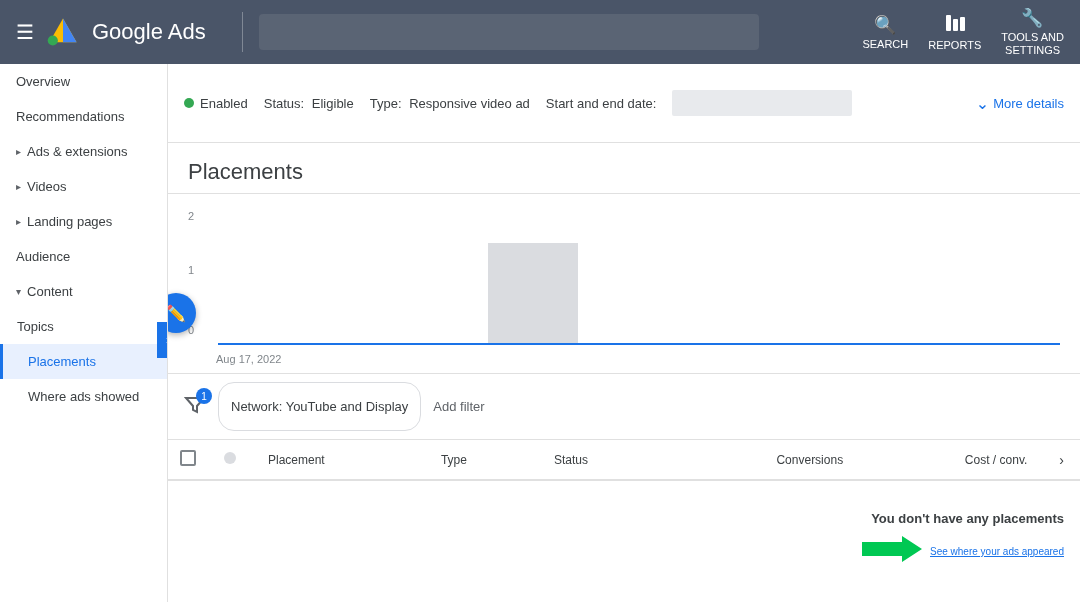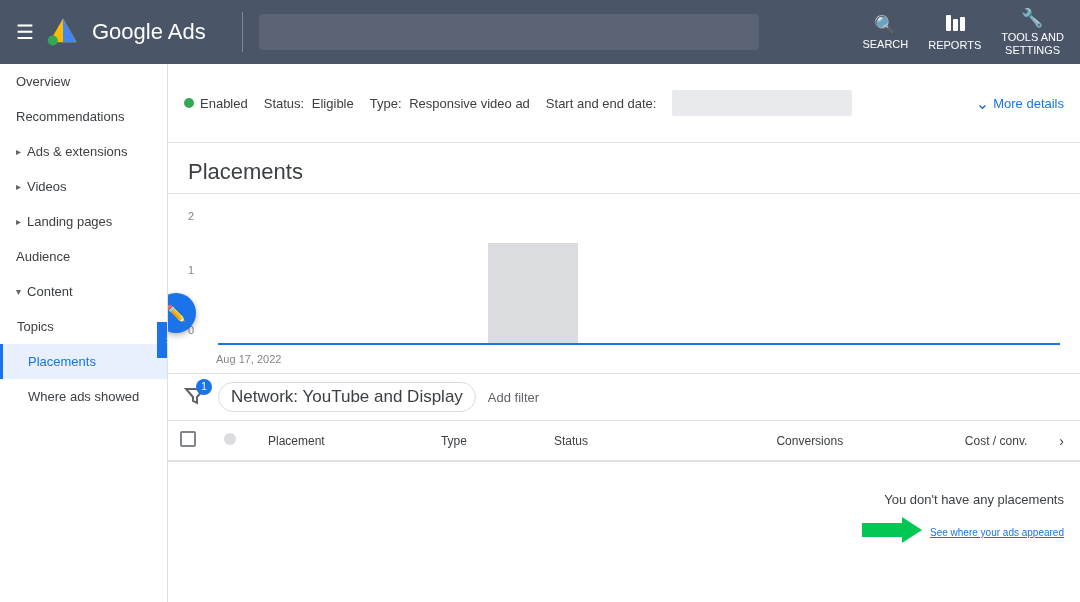--- a/index.html
+++ b/index.html
@@ -253,22 +253,22 @@
       color: white;
       border-radius: 50%;
       font-size: 10px;
       display: flex;
       align-items: center;
       justify-content: center;
     }
     .filter-chip {
       border: 1px solid #dadce0;
       border-radius: 16px;
-      padding: 4px 12px;
-      font-size: 17px;
+      padding: 16px 12px;
+      font-size: 13px;
       color: #3c4043;
       cursor: pointer;
       background: white;
     }
     .add-filter-btn {
       color: #5f6368;
       font-size: 13px;
       cursor: pointer;
     }
 
@@ -302,20 +302,21 @@
 
     
     .empty-state {
       padding: 30px 16px;
       text-align: right;
     }
     .empty-msg {
       color: #3c4043;
       font-size: 13px;
       margin-bottom: 8px;
+      font-weight: bold;
     }
     .arrow-link-row {
       display: flex;
       align-items: center;
       justify-content: flex-end;
       gap: 8px;
     }
     .green-arrow {
       color: #00c853;
       font-size: 28px;

